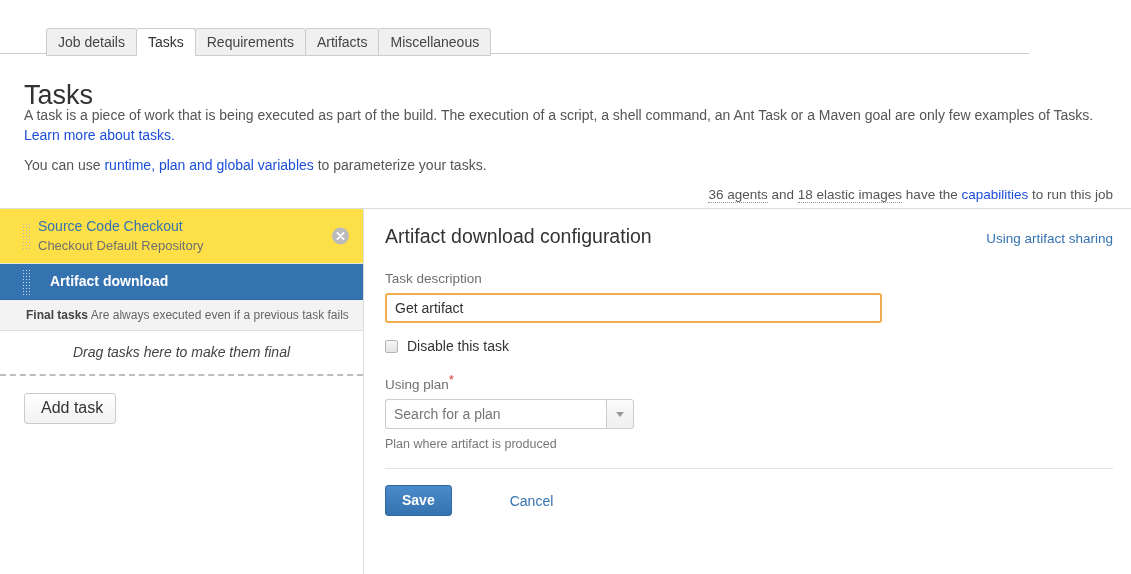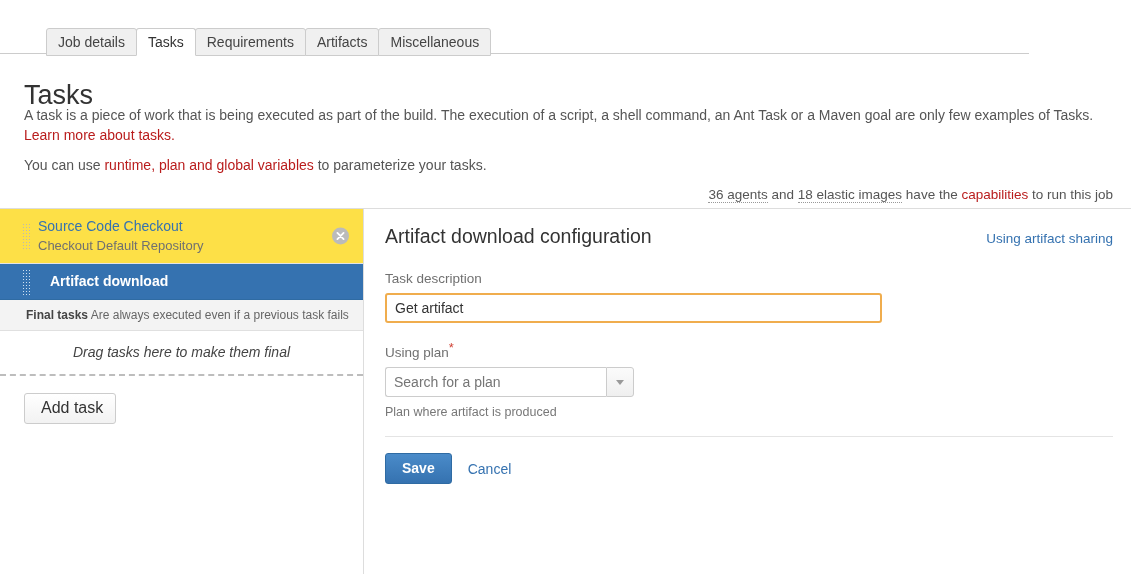--- a/index.html
+++ b/index.html
@@ -78,21 +78,21 @@
   .intro2 {
     position: absolute;
     left: 24px;
     top: 155px;
     width: 1090px;
     font-size: 14px;
     line-height: 20px;
     color: #555555;
   }
   a.link {
-    color: #b91c1c;
+    color: #1d4ed8;
     text-decoration: none;
     cursor: pointer;
   }
 
   .agents-line {
     position: absolute;
     right: 18px;
     top: 186px;
     font-size: 13.5px;
     color: #555555;
@@ -339,20 +339,21 @@
   }
   .divider {
     border: none;
     border-top: 1px solid #e4e4e4;
     margin: 15px 0 0 0;
   }
   .actions {
     margin-top: 16px;
     display: flex;
     align-items: center;
+    gap: 42px;
   }
   .btn-primary {
     background: linear-gradient(to bottom, #4a8bc9, #3572b0);
     border: 1px solid #2f6ba3;
     border-radius: 3px;
     color: #ffffff;
     font-family: "Liberation Sans", sans-serif;
     font-size: 14px;
     font-weight: bold;
     padding: 6px 16px 7px 16px;
@@ -429,20 +430,24 @@
   <div class="right-panel">
 
     <div class="right-head">
       <h2 class="panel-title">Artifact download configuration</h2>
       <a class="panel-link">Using artifact sharing</a>
     </div>
 
     <label class="field-label">Task description</label>
     <input class="text-input" type="text" value="Get artifact" placeholder="" style="">
 
+    <div class="check-row">
+      <span class="checkbox"></span>
+      <span class="check-label">Disable this task</span>
+    </div>
 
     <label class="field-label">
       <span>Using plan</span><span class="req">*</span>
     </label>
 
     <div class="select-wrap">
       <input class="select-input" type="text" placeholder="Search for a plan" value="" style="">
       <span class="select-btn">
         <span class="caret"></span>
       </span>

